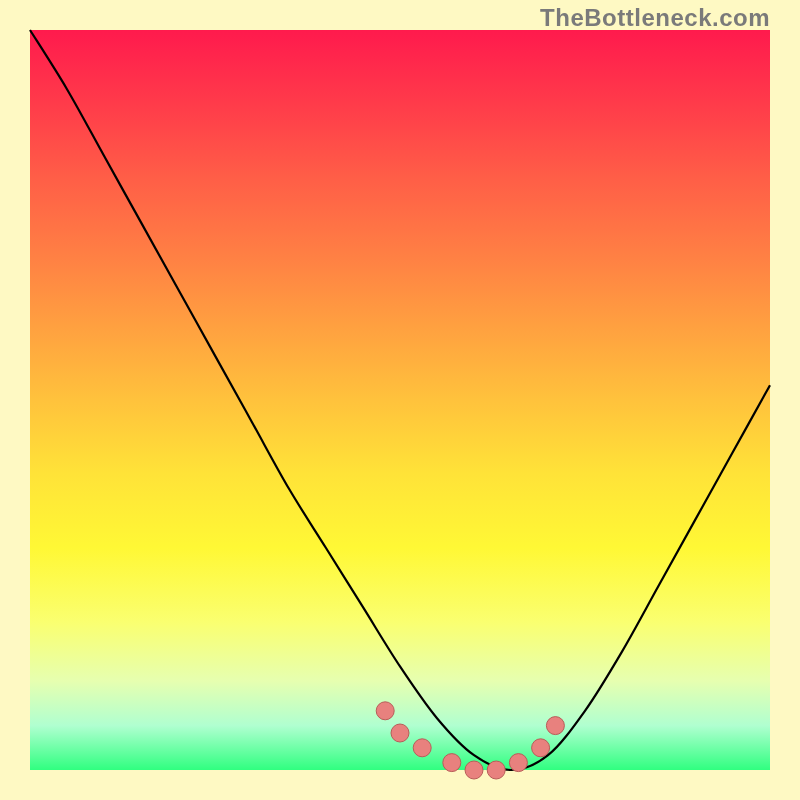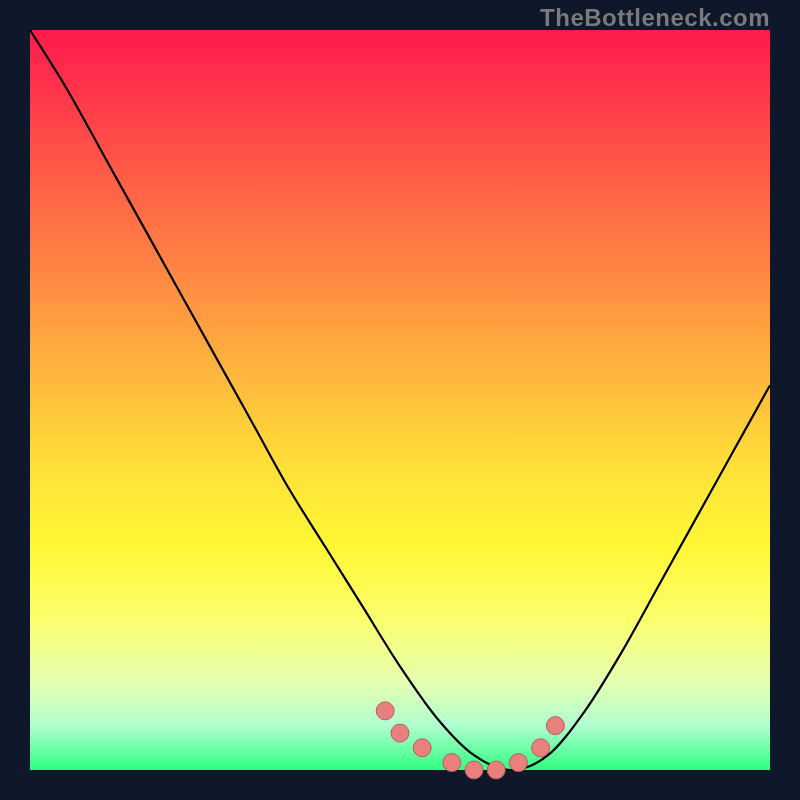--- a/index.html
+++ b/index.html
@@ -1,21 +1,21 @@
 <!DOCTYPE html>
 <html><head>
 <meta charset="utf-8">
 <style>
   * { margin: 0; padding: 0; box-sizing: border-box; }
   html, body { width: 800px; height: 800px; background: #000; overflow: hidden; }
   .container {
     position: relative;
     width: 800px;
     height: 800px;
-    background: #0f172a;
+    background: #fef9c3;
   }
   .plot-area {
     position: absolute;
     left: 30px;
     top: 30px;
     width: 740px;
     height: 740px;
     background: linear-gradient(to bottom,
       #ff1a4d 0%,
       #ff3b4a 10%,

